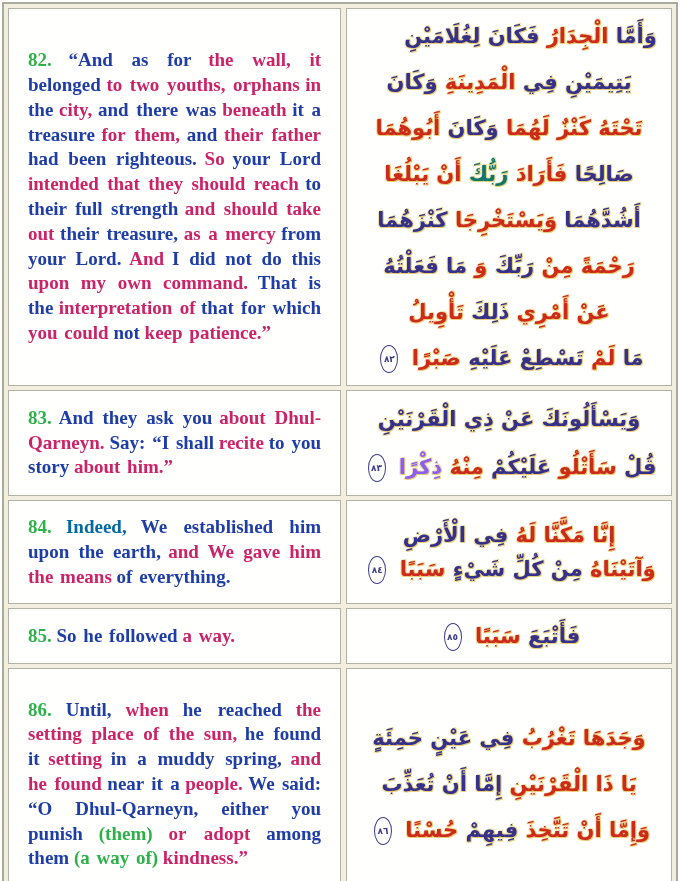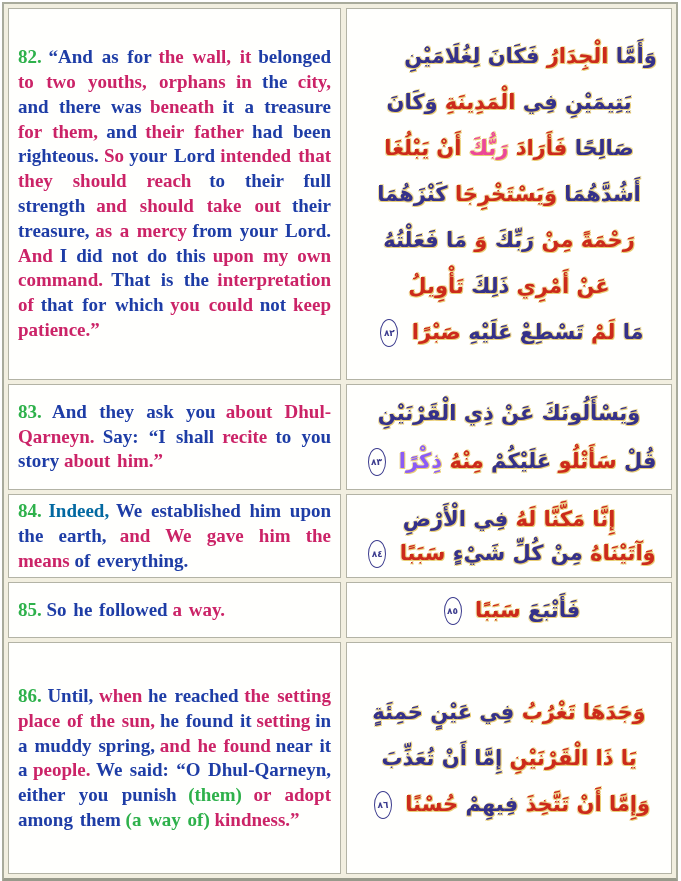--- a/index.html
+++ b/index.html
@@ -21,21 +21,21 @@
   .row{display:flex;gap:5px;}
   .cell{
     box-sizing:border-box;
     background:#fffffd;
     border:1px solid #b3b3a5;
     display:flex;flex-direction:column;justify-content:center;
   }
   .cell.en{width:333px;padding:4px 9px;}
   .cell.ar{flex:1;padding:4px 8px;}
   .en p{
-    margin:0;
+    margin:10px;
     font-weight:bold;
     font-size:19px;
     line-height:24.8px;
     text-align:justify;
   }
   
   .row:nth-child(1) .cell{min-height:372px;}
   .row:nth-child(2) .cell{min-height:100px;}
   .row:nth-child(3) .cell{min-height:70px;}
   .row:nth-child(4) .cell{min-height:36px;}
@@ -68,21 +68,22 @@
 <body>
 
 <div class="frame">
     <div class="row">
       <div class="cell en">
         <p><span class="seg" style="color: rgb(46, 177, 75);">82.</span>  <span class="seg" style="color: rgb(30, 61, 166);">“And as for</span>  <span class="seg" style="color: rgb(203, 35, 103);">the wall, it</span>  <span class="seg" style="color: rgb(30, 61, 166);">belonged</span>  <span class="seg" style="color: rgb(203, 35, 103);">to two youths, orphans</span>  <span class="seg" style="color: rgb(203, 35, 103);">in</span>  <span class="seg" style="color: rgb(30, 61, 166);">the</span>  <span class="seg" style="color: rgb(203, 35, 103);">city,</span>  <span class="seg" style="color: rgb(30, 61, 166);">and there was</span>  <span class="seg" style="color: rgb(203, 35, 103);">beneath</span>  <span class="seg" style="color: rgb(30, 61, 166);">it a treasure</span>  <span class="seg" style="color: rgb(203, 35, 103);">for them,</span>  <span class="seg" style="color: rgb(30, 61, 166);">and</span>  <span class="seg" style="color: rgb(203, 35, 103);">their father</span>  <span class="seg" style="color: rgb(30, 61, 166);">had been righteous.</span>  <span class="seg" style="color: rgb(203, 35, 103);">So</span>  <span class="seg" style="color: rgb(30, 61, 166);">your Lord</span>  <span class="seg" style="color: rgb(203, 35, 103);">intended that they should reach</span>  <span class="seg" style="color: rgb(30, 61, 166);">to their full strength</span>  <span class="seg" style="color: rgb(203, 35, 103);">and should take out</span>  <span class="seg" style="color: rgb(30, 61, 166);">their treasure,</span>  <span class="seg" style="color: rgb(203, 35, 103);">as a mercy</span>  <span class="seg" style="color: rgb(30, 61, 166);">from your Lord.</span>  <span class="seg" style="color: rgb(203, 35, 103);">And</span>  <span class="seg" style="color: rgb(30, 61, 166);">I did not do this</span>  <span class="seg" style="color: rgb(203, 35, 103);">upon my own command.</span>  <span class="seg" style="color: rgb(30, 61, 166);">That is the</span>  <span class="seg" style="color: rgb(203, 35, 103);">interpretation of</span>  <span class="seg" style="color: rgb(30, 61, 166);">that for which</span>  <span class="seg" style="color: rgb(203, 35, 103);">you could</span>  <span class="seg" style="color: rgb(30, 61, 166);">not</span>  <span class="seg" style="color: rgb(203, 35, 103);">keep patience.”</span>  </p>
       </div>
       <div class="cell ar">
         <div class="ar-line"><span style="color: rgb(53, 49, 138);">وَأَمَّا</span> <span style="color: rgb(204, 42, 27);">الْجِدَارُ</span> <span style="color: rgb(53, 49, 138); margin-left: 43px;">فَكَانَ لِغُلَامَيْنِ</span> </div>
         <div class="ar-line"><span style="color: rgb(53, 49, 138);">يَتِيمَيْنِ فِي</span> <span style="color: rgb(204, 42, 27);">الْمَدِينَةِ</span> <span style="color: rgb(53, 49, 138);">وَكَانَ</span> </div>
-        <div class="ar-line"><span style="color: rgb(53, 49, 138);">صَالِحًا</span> <span style="color: rgb(204, 42, 27);">فَأَرَادَ</span> <span style="color: #ec4899; margin-top: 35px;">رَبُّكَ</span> <span style="color: rgb(204, 42, 27);">أَنْ يَبْلُغَا</span> </div>
+        <div class="ar-line"><span style="color: rgb(204, 42, 27);">تَحْتَهُ كَنْزٌ لَهُمَا</span> <span style="color: rgb(53, 49, 138);">وَكَانَ</span> <span style="color: rgb(204, 42, 27);">أَبُوهُمَا</span> </div>
+        <div class="ar-line"><span style="color: rgb(53, 49, 138);">صَالِحًا</span> <span style="color: rgb(204, 42, 27);">فَأَرَادَ</span> <span style="color: #0f766e; margin-top: 35px;">رَبُّكَ</span> <span style="color: rgb(204, 42, 27);">أَنْ يَبْلُغَا</span> </div>
         <div class="ar-line"><span style="color: rgb(53, 49, 138);">أَشُدَّهُمَا</span> <span style="color: rgb(204, 42, 27);">وَيَسْتَخْرِجَا</span> <span style="color: rgb(53, 49, 138);">كَنْزَهُمَا</span> </div>
         <div class="ar-line"><span style="color: rgb(204, 42, 27);">رَحْمَةً مِنْ</span> <span style="color: rgb(53, 49, 138);">رَبِّكَ</span> <span style="color: rgb(204, 42, 27);">وَ</span> <span style="color: rgb(53, 49, 138);">مَا فَعَلْتُهُ</span> </div>
         <div class="ar-line"><span style="color: rgb(204, 42, 27);">عَنْ أَمْرِي</span> <span style="color: rgb(53, 49, 138);">ذَلِكَ</span> <span style="color: rgb(204, 42, 27);">تَأْوِيلُ</span> </div>
         <div class="ar-line"><span style="color: rgb(53, 49, 138);">مَا</span> <span style="color: rgb(204, 42, 27);">لَمْ</span> <span style="color: rgb(53, 49, 138);">تَسْطِعْ عَلَيْهِ</span> <span style="color: rgb(204, 42, 27);">صَبْرًا</span> <span class="medallion" style="color: rgb(60, 60, 142);">٨٢</span></div>
       </div>
     </div>
     <div class="row">
       <div class="cell en">
         <p><span class="seg" style="color: rgb(46, 177, 75);">83.</span>  <span class="seg" style="color: rgb(30, 61, 166);">And they ask you</span>  <span class="seg" style="color: rgb(203, 35, 103);">about Dhul-Qarneyn.</span>  <span class="seg" style="color: rgb(30, 61, 166);">Say: “I shall</span>  <span class="seg" style="color: rgb(203, 35, 103);">recite</span>  <span class="seg" style="color: rgb(30, 61, 166);">to you story</span>  <span class="seg" style="color: rgb(203, 35, 103);">about him.”</span>  </p>
       </div>

